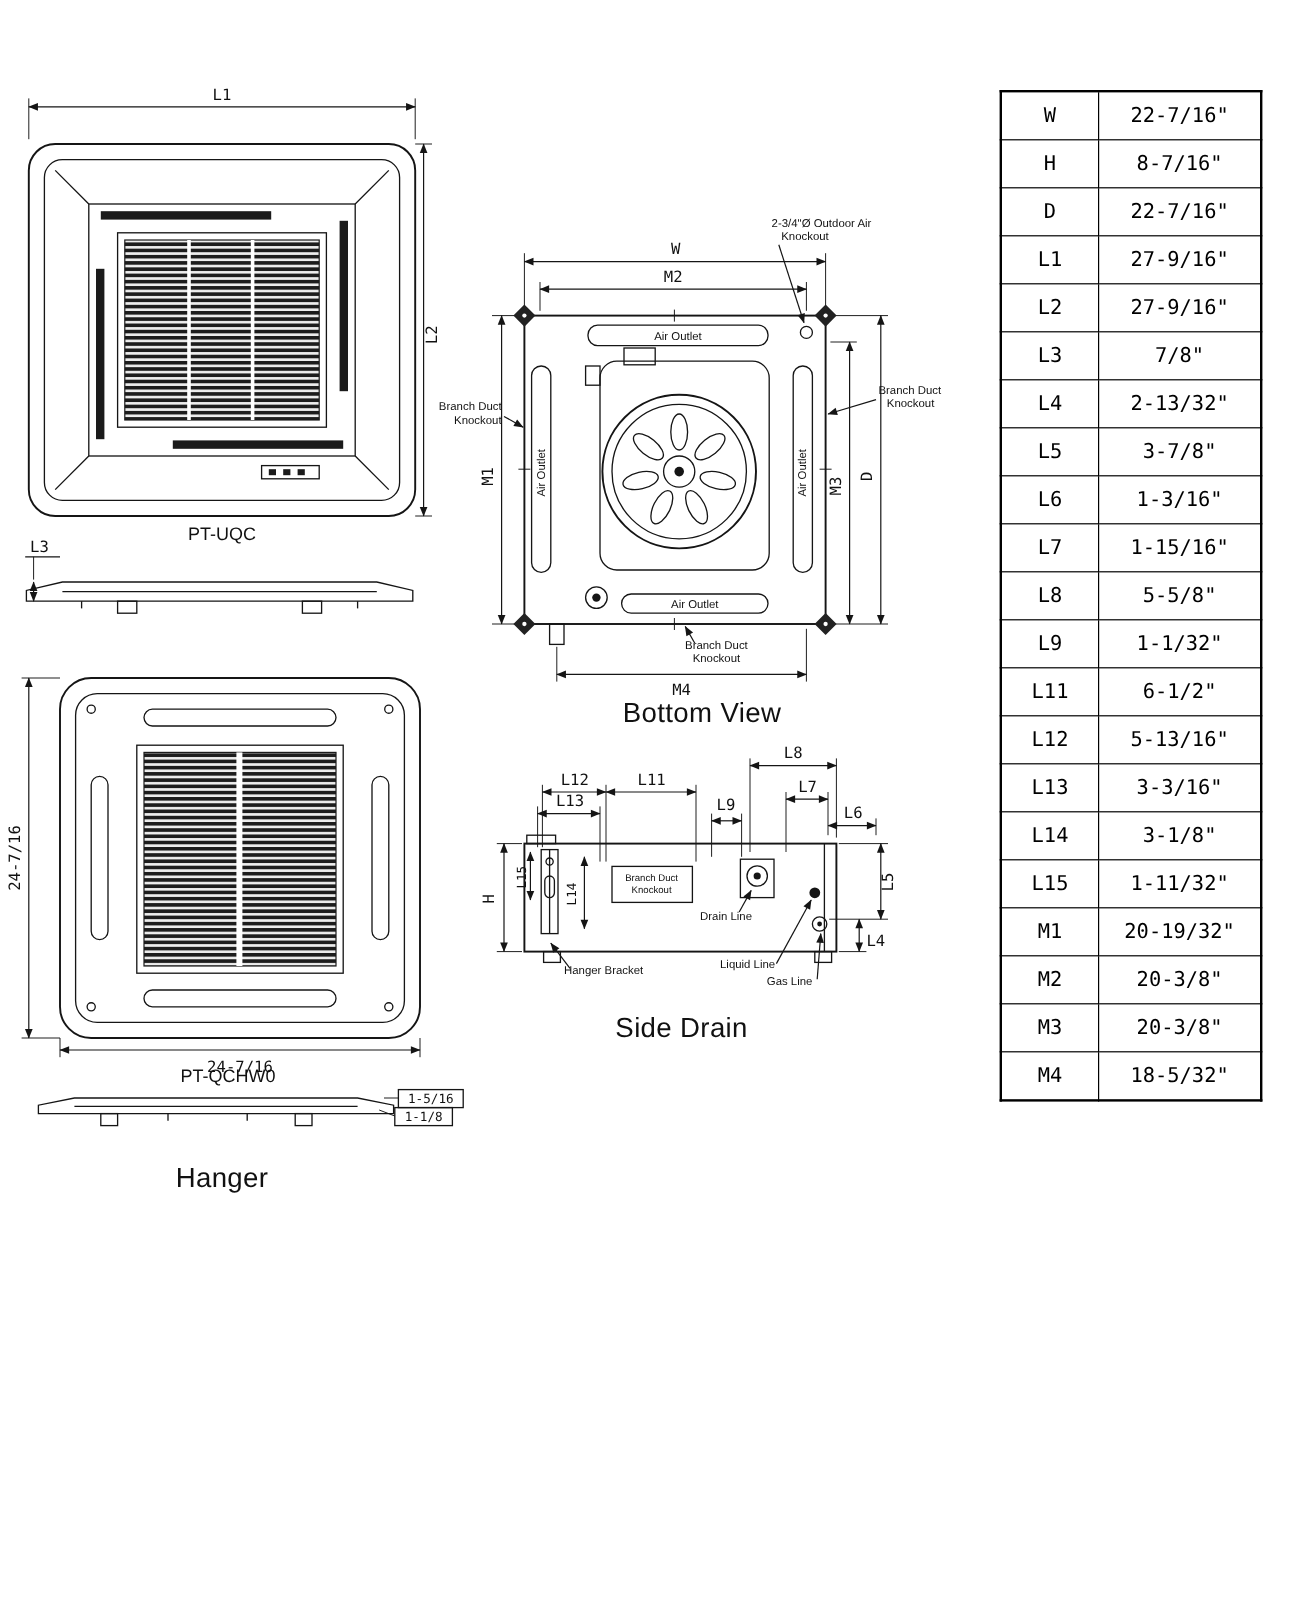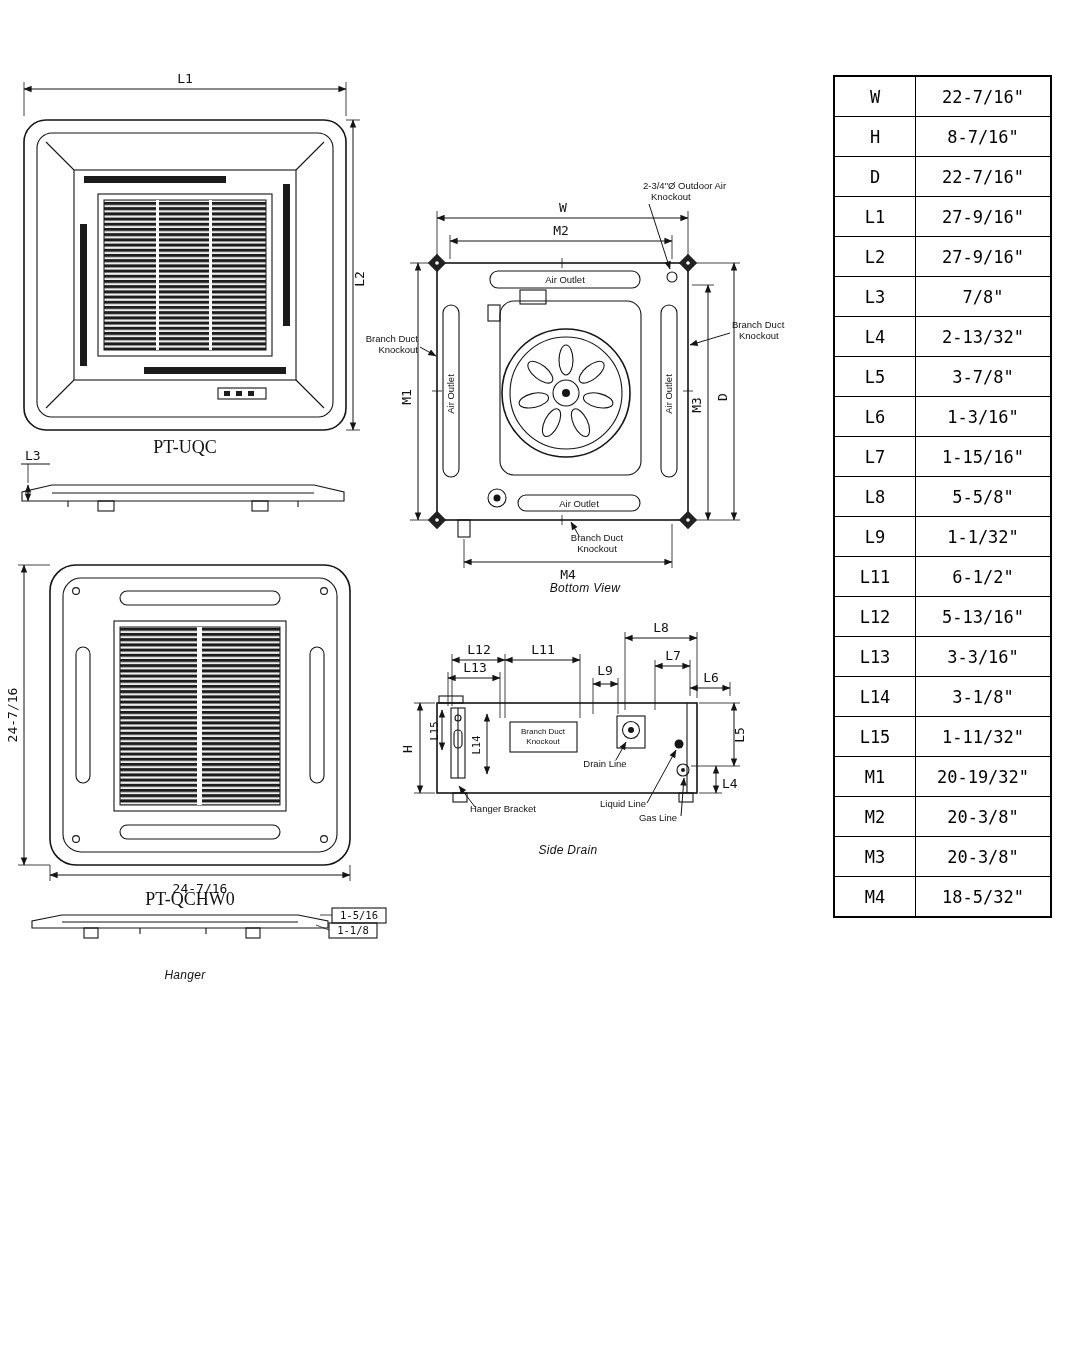--- a/index.html
+++ b/index.html
@@ -10,22 +10,22 @@
   .ln  { fill:none; stroke:#151515; stroke-width:1.6; }
   .ln2 { fill:none; stroke:#151515; stroke-width:1.1; }
   .dl  { fill:none; stroke:#151515; stroke-width:1; }
   .ext { fill:none; stroke:#151515; stroke-width:0.8; }
   text { fill:#111; }
   .dim    { font-family:"DejaVu Sans Mono", monospace; font-size:13px; }
   .dim-sm { font-family:"DejaVu Sans Mono", monospace; font-size:10.5px; }
   .lbl    { font-family:"Liberation Sans", sans-serif; font-size:9.5px; }
   .lbl-xs { font-family:"Liberation Sans", sans-serif; font-size:8px; }
   .outlet { font-family:"Liberation Sans", sans-serif; font-size:9.5px; }
-  .title { font-family:"Liberation Sans", sans-serif; font-size:12px; color:#111; text-align:center; letter-spacing:.3px;font-style:italic; }
-  .model { font-family:Liberation Serif, serif; font-size:18px; color:#111; text-align:center; }
+  .title { font-family:"Liberation Sans", sans-serif; font-size:23px; color:#111; text-align:center; letter-spacing:.3px; }
+  .model { font-family:Liberation Sans, sans-serif; font-size:15px; color:#111; text-align:center; }
   table.dims { border-collapse:collapse; background:#fff; border:2px solid #000; }
   table.dims td { border:1.7px solid #000; font-family:"DejaVu Sans Mono", monospace;
                   font-size:17px; text-align:center; height:39px; padding:0; }
   table.dims td.k { width:80px; }
   table.dims td.v { width:134px; }
 </style>
 </head>
 <body>
 
 <svg width="0" height="0" class="abs" aria-hidden="true">

